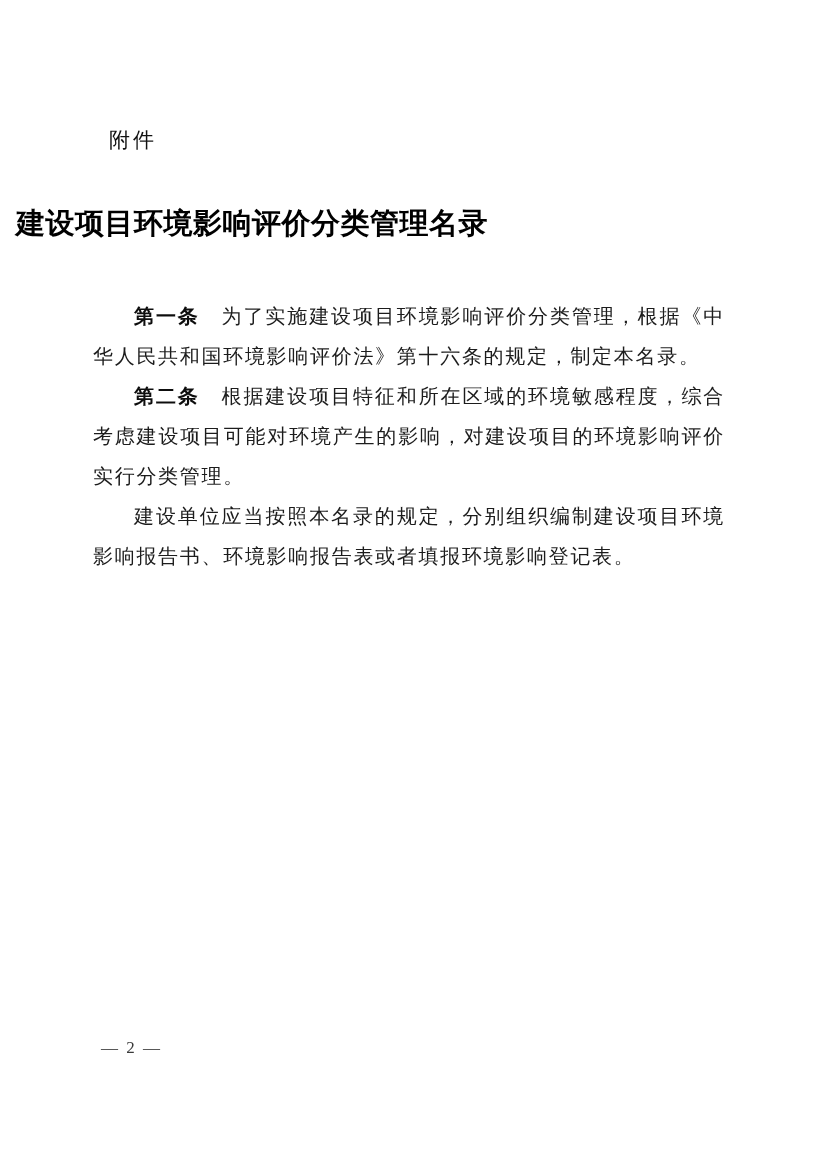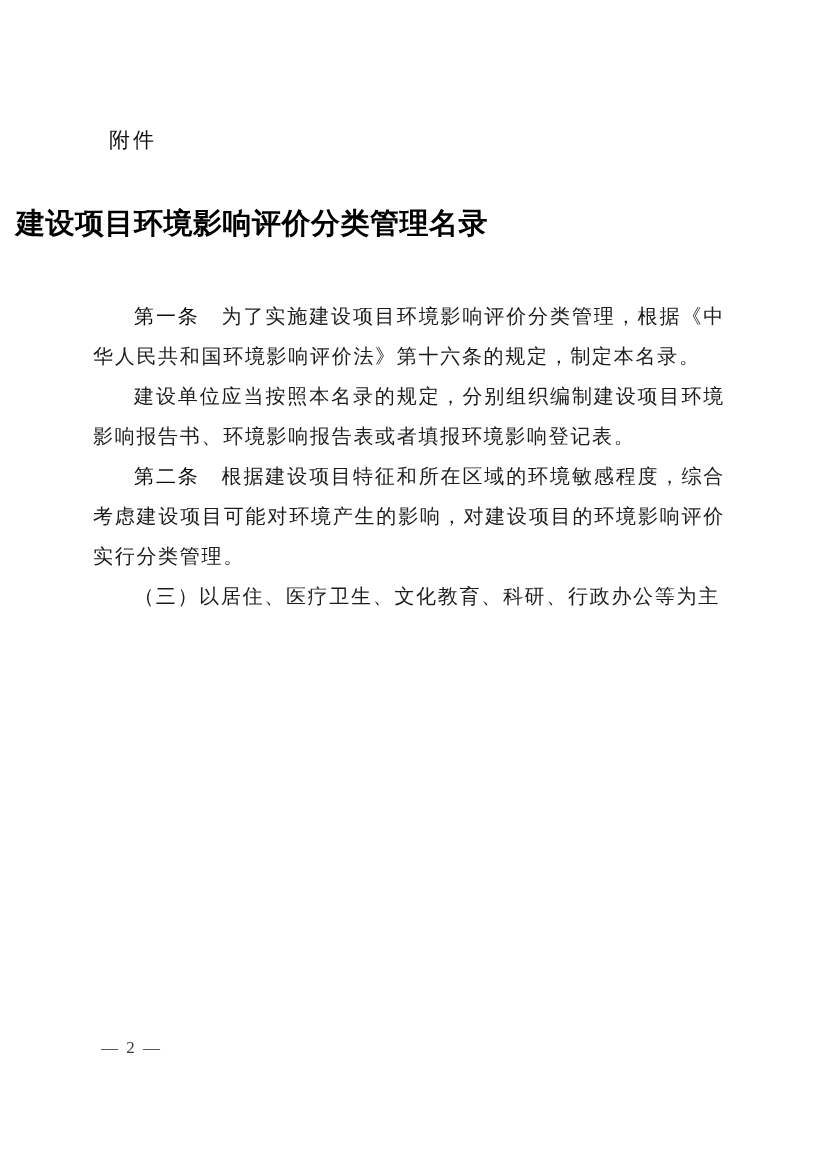--- a/index.html
+++ b/index.html
@@ -44,21 +44,21 @@
     letter-spacing: 1.7px;
     text-align: justify;
     color: #1c1c1c;
   }
   .para {
     margin: 0;
     text-indent: 41px;
   }
   .para strong.article-no {
     font-family: "Liberation Sans", "DejaVu Sans", sans-serif;
-    font-weight: normal;
+    font-weight: bold;
     color: #0d0d0d;
   }
   .page-footer {
     position: absolute;
     left: 101px;
     top: 1038px;
     font-size: 17px;
     letter-spacing: 2px;
     color: #3a3a3a;
   }
@@ -66,21 +66,20 @@
 </head>
 <body>
 
 <div class="page" style="background: rgb(255, 255, 255);">
   <div class="attachment-label">附件</div>
 
   <h1 class="doc-title">建设项目环境影响评价分类管理名录</h1>
 
   <div class="doc-body" style="color: rgb(28, 28, 28);">
       <p class="para"><strong class="article-no">第一条</strong>　为了实施建设项目环境影响评价分类管理，根据《中华人民共和国环境影响评价法》第十六条的规定，制定本名录。</p>
+      <p class="para"><strong class="article-no">第二条</strong>　根据建设项目特征和所在区域的环境敏感程度，综合考虑建设项目可能对环境产生的影响，对建设项目的环境影响评价实行分类管理。</p>
       <p class="para">建设单位应当按照本名录的规定，分别组织编制建设项目环境影响报告书、环境影响报告表或者填报环境影响登记表。</p>
-      <p class="para"><strong class="article-no">第二条</strong>　根据建设项目特征和所在区域的环境敏感程度，综合考虑建设项目可能对环境产生的影响，对建设项目的环境影响评价实行分类管理。</p>
-      <p class="para">（三）以居住、医疗卫生、文化教育、科研、行政办公等为主</p>
     </div>
 
   <div class="page-footer">
     <span>— 2 —</span>
   </div>
 </div>
 
 </body></html>

